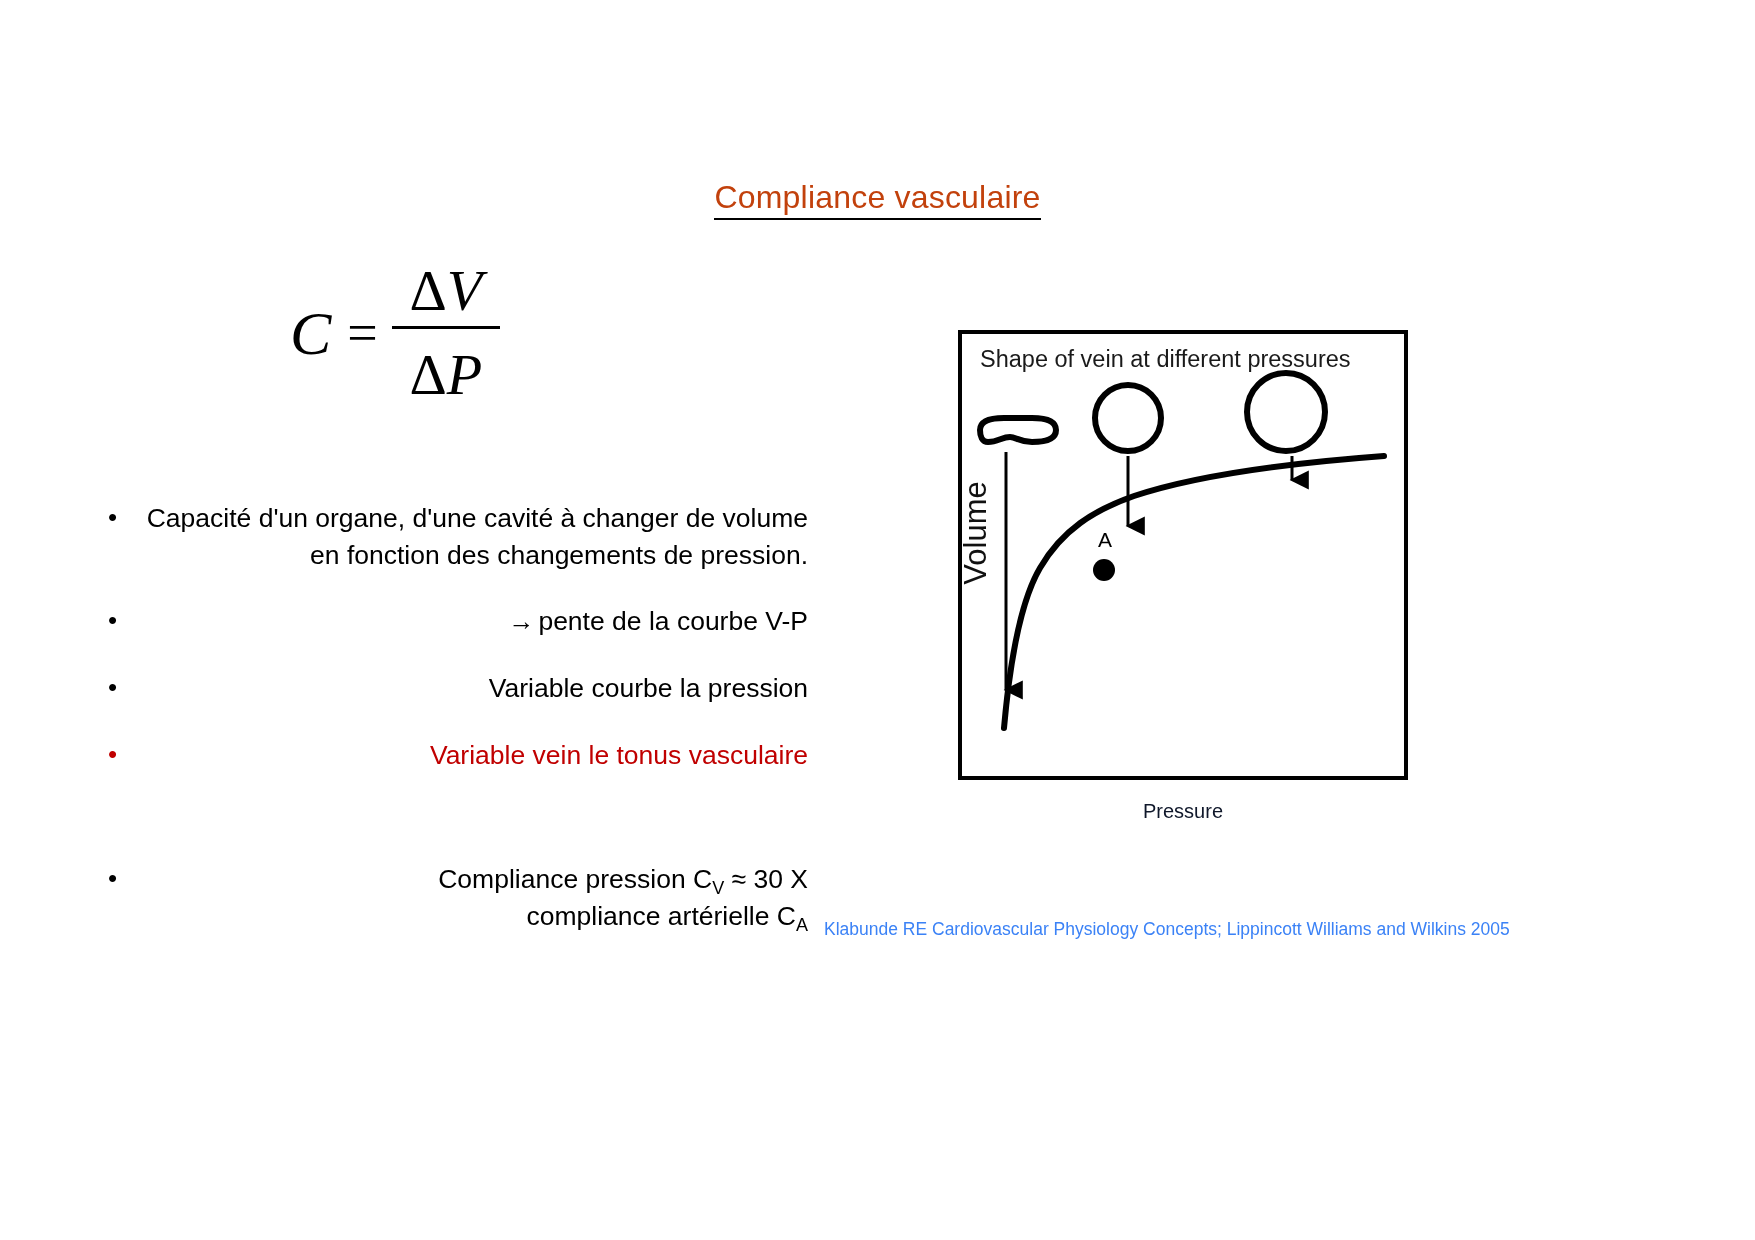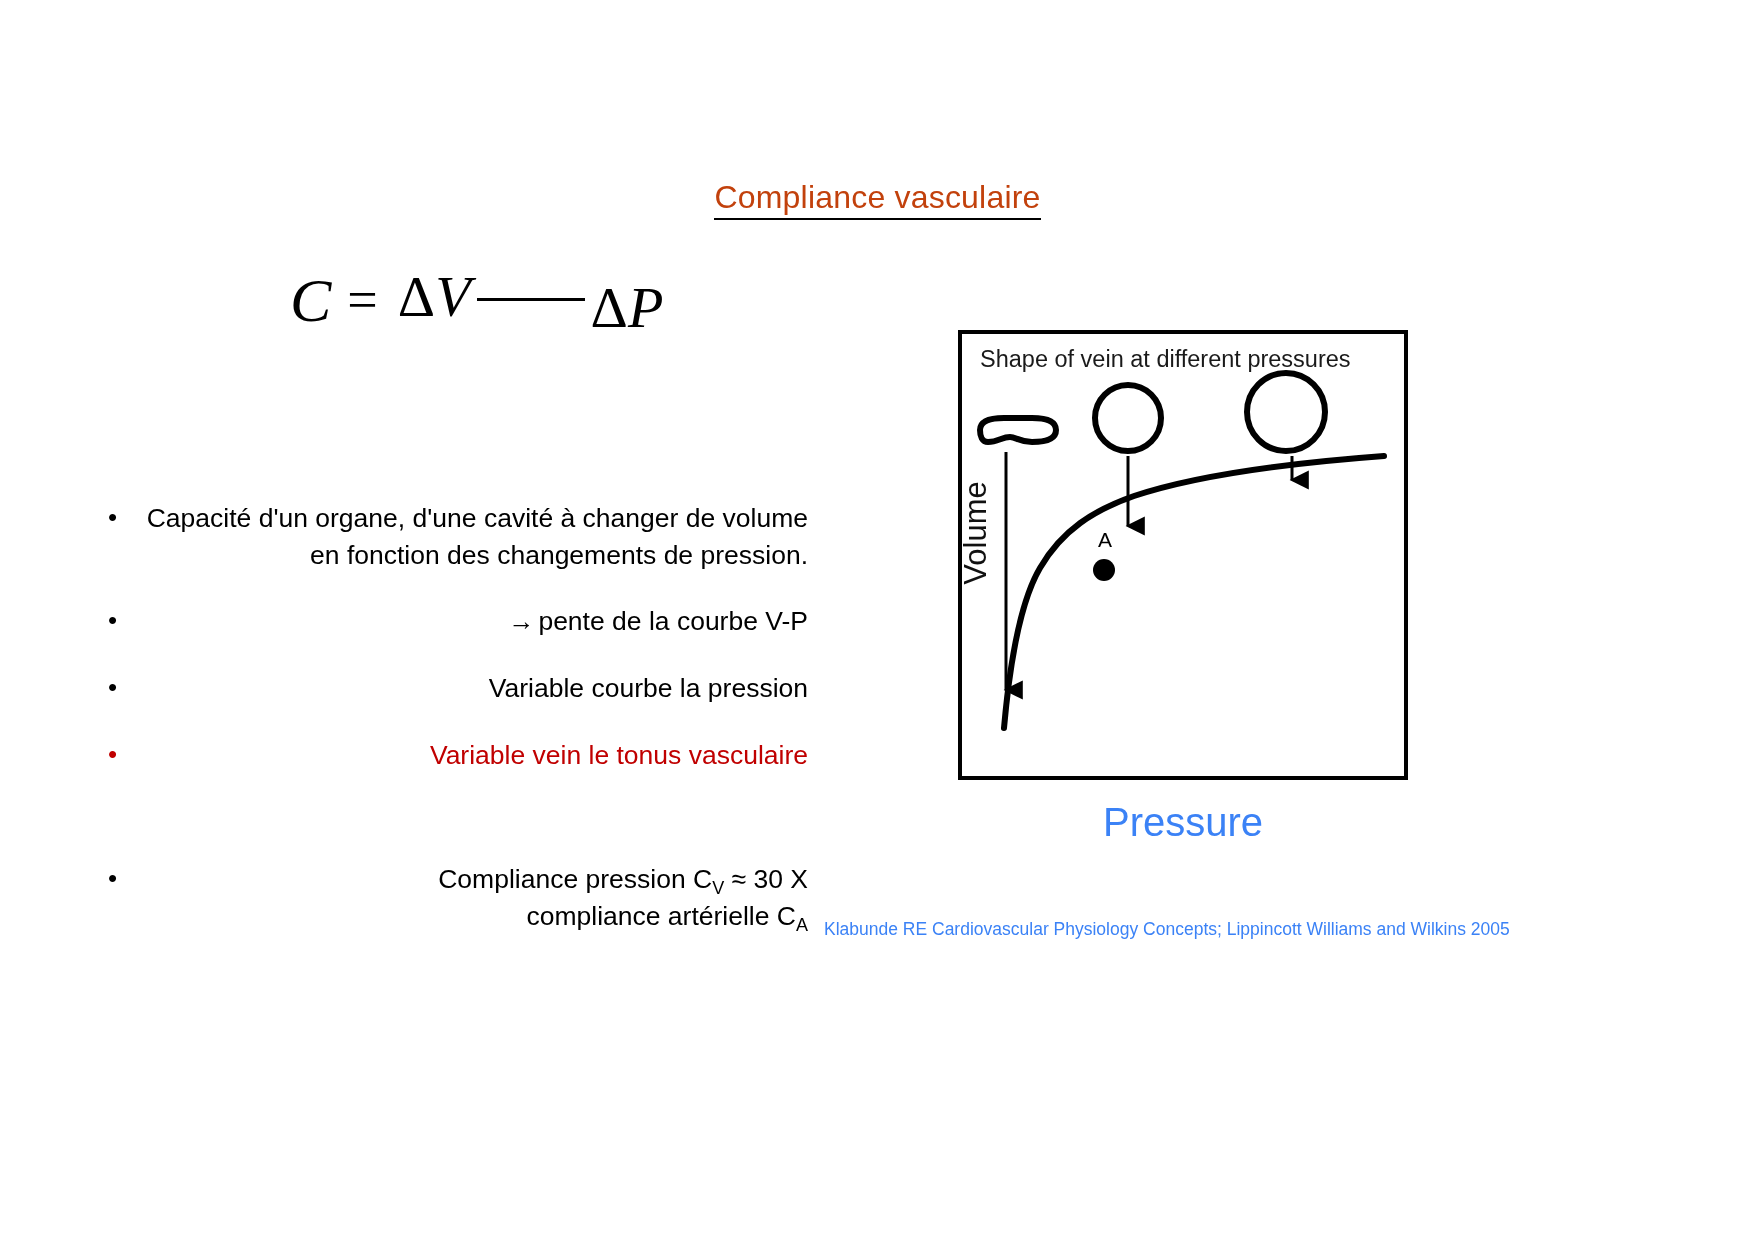--- a/index.html
+++ b/index.html
@@ -51,20 +51,21 @@
     font-size: 62px;
     line-height: 1;
   }
   #formula .eq {
     font-size: 54px;
     margin: 0 14px 0 16px;
     line-height: 1;
   }
   #formula .frac {
     display: inline-flex;
+    flex-direction: column;
     align-items: center;
     line-height: 1;
   }
   #formula .num, #formula .den {
     font-size: 58px;
     font-style: italic;
     padding: 0 6px;
     white-space: nowrap;
   }
   #formula .num { padding-bottom: 6px; }
@@ -157,23 +158,23 @@
     font-size: 31px;
     font-family: "Liberation Sans", sans-serif;
     color: #111;
   }
   #axis-label-pressure {
     position: absolute;
     left: 0;
     top: 470px;
     width: 450px;
     text-align: center;
-    font-size: 40px;
-    font-family: "Liberation Sans", sans-serif;
-    color: #3b82f6;
+    font-size: 20px;
+    font-family: "Liberation Sans", sans-serif;
+    color: #0f172a;
   }
   #point-a-label {
     position: absolute;
     left: 140px;
     top: 198px;
     font-size: 21px;
     font-family: "Liberation Sans", sans-serif;
     color: #000;
   }
 

